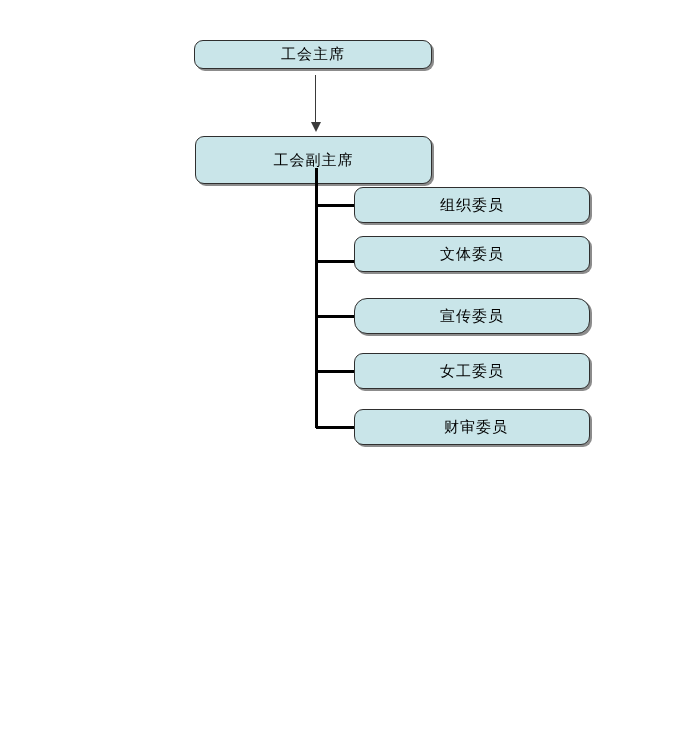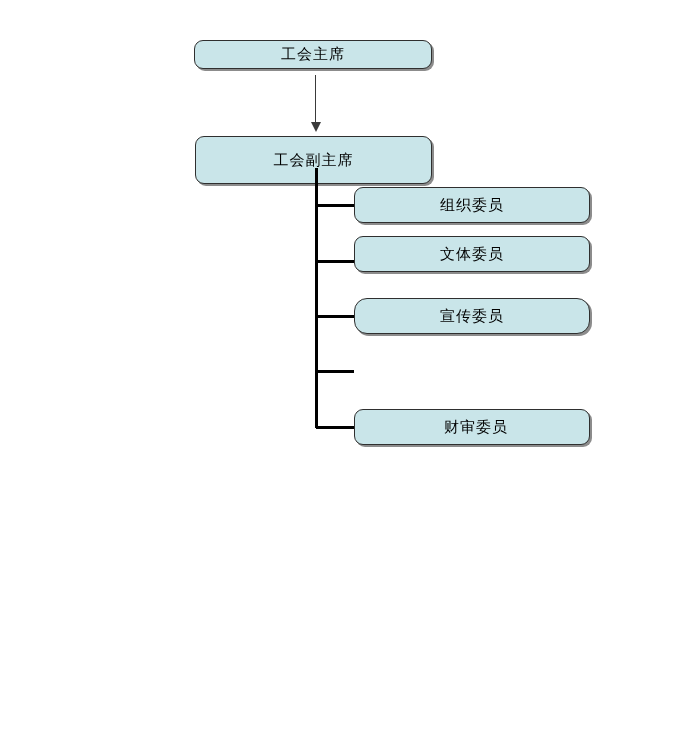--- a/index.html
+++ b/index.html
@@ -98,18 +98,21 @@
   </div>
 
   <div class="node member member-1">
     <span>文体委员</span>
   </div>
 
   <div class="node member member-2">
     <span>宣传委员</span>
   </div>
 
+  <div class="node member member-3">
+    <span>女工委员</span>
+  </div>
 
   <div class="node member member-4">
     <span>财审委员</span>
   </div>
 
 </div>
 
 </body></html>

